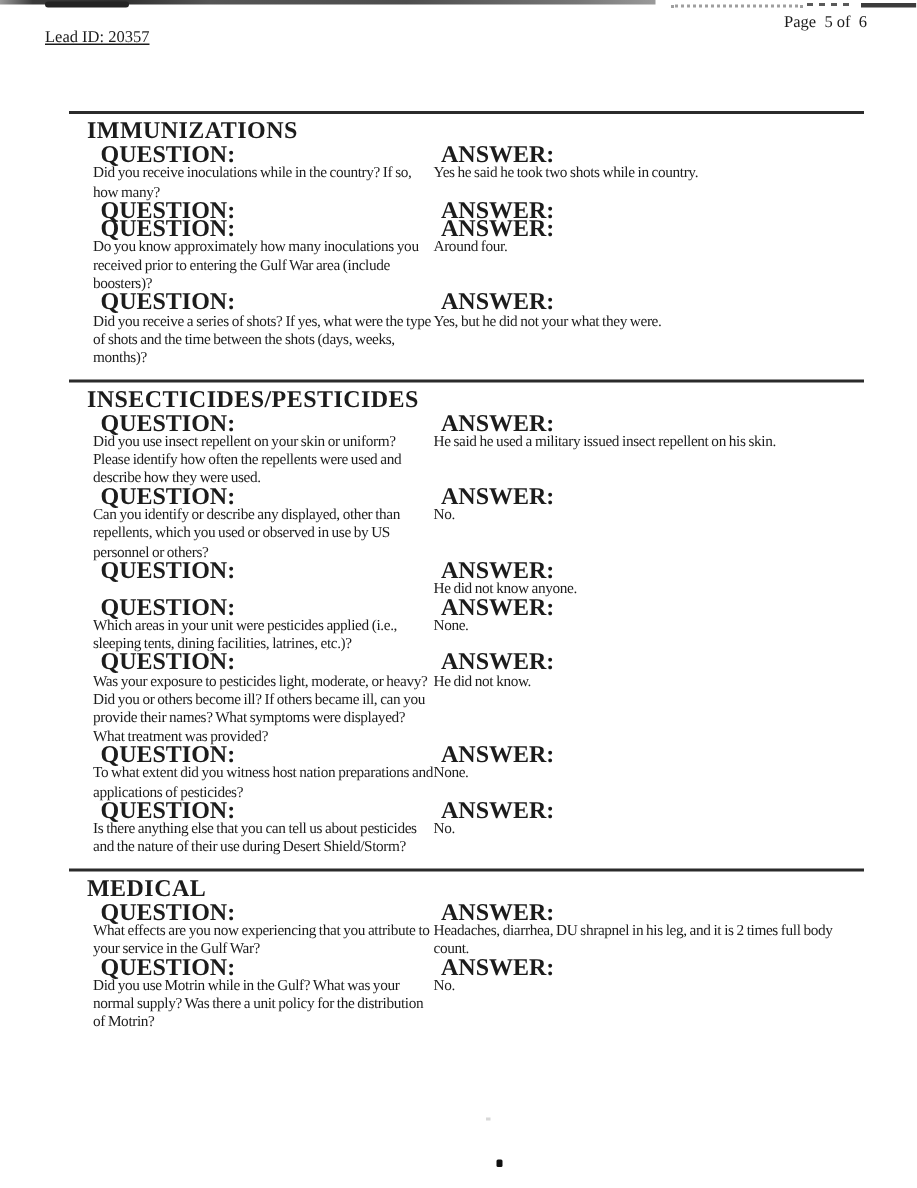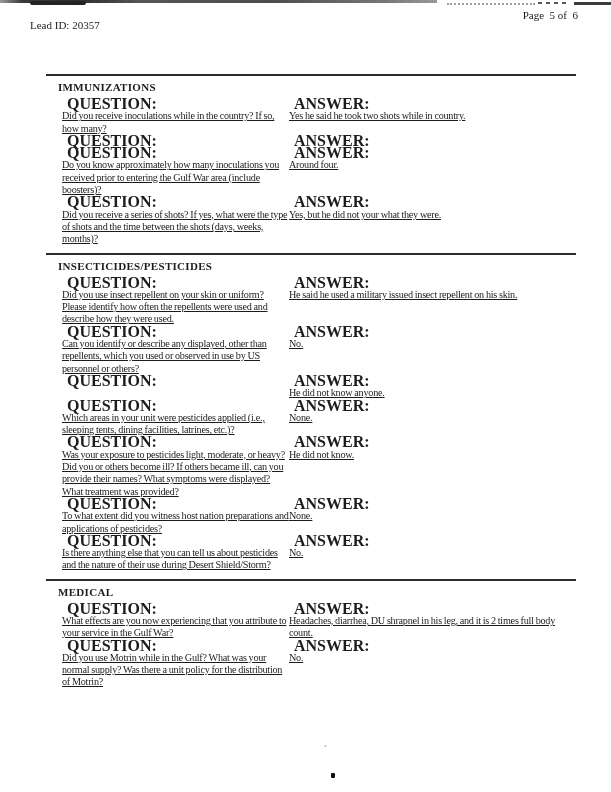--- a/index.html
+++ b/index.html
@@ -14,31 +14,31 @@
     background:linear-gradient(90deg,#9a9a9a 0%,#3a3a3a 5%,#2e2e2e 18%,#555 32%,#4d4d4d 62%,#767676 88%,#9a9a9a 100%); }
   .art-blob { left:30px; top:1px; width:56px; height:4px; background:#232323; border-radius:2px; }
   .art-dots { left:447px; top:3px; width:88px; height:0;
     border-top:2px dotted #9f9f9f; }
   .art-dashes { left:538px; top:2px; width:32px; height:2px;
     background:repeating-linear-gradient(90deg,#5a5a5a 0 4px,transparent 4px 8px); }
   .art-solid-r { left:574px; top:2px; width:37px; height:3px; background:#3c3c3c; }
   .art-dot-bottom { left:331px; top:773px; width:4px; height:5px; background:#101010; border-radius:1px; }
   .art-speck { left:324px; top:745px; width:3px; height:2px; background:#d8d8d8; }
 
-  .hdr-lead { position:absolute; left:30px; top:19px; font-size:11px; }
+  .hdr-lead { position:absolute; left:30px; top:19px; font-size:11px;text-decoration:underline; }
   .hdr-page { position:absolute; right:33px; top:9px; font-size:11px; white-space:pre; }
 
   .content { position:absolute; left:46px; top:74px; width:530px; }
   .rule { height:2px; background:#2b2b2b; margin-bottom:5px; }
   .sec { margin-bottom:7px; }
-  .sec-title { font-size:11px; font-weight:bold; letter-spacing:.3px;
+  .sec-title { font-size:16px; font-weight:bold; letter-spacing:.3px;
     margin:0 0 4px 12px; line-height:13px; }
   .qa-row { display:grid; grid-template-columns:227px 1fr; margin-left:16px; }
   .qa-label { font-weight:bold; font-size:16px; line-height:12.3px; padding-left:5px; }
-  .qa-text { font-size:10.2px; line-height:12.3px; letter-spacing:-0.25px; word-spacing:-0.35px;text-decoration:underline; }
+  .qa-text { font-size:10.2px; line-height:12.3px; letter-spacing:-0.25px; word-spacing:-0.35px; }
   .a-col { padding-left:0; }
 </style>
 </head>
 <body>
 
 <div class="page">
 
   <div class="art art-streak"></div>
   <div class="art art-blob"></div>
   <div class="art art-dots"></div>

